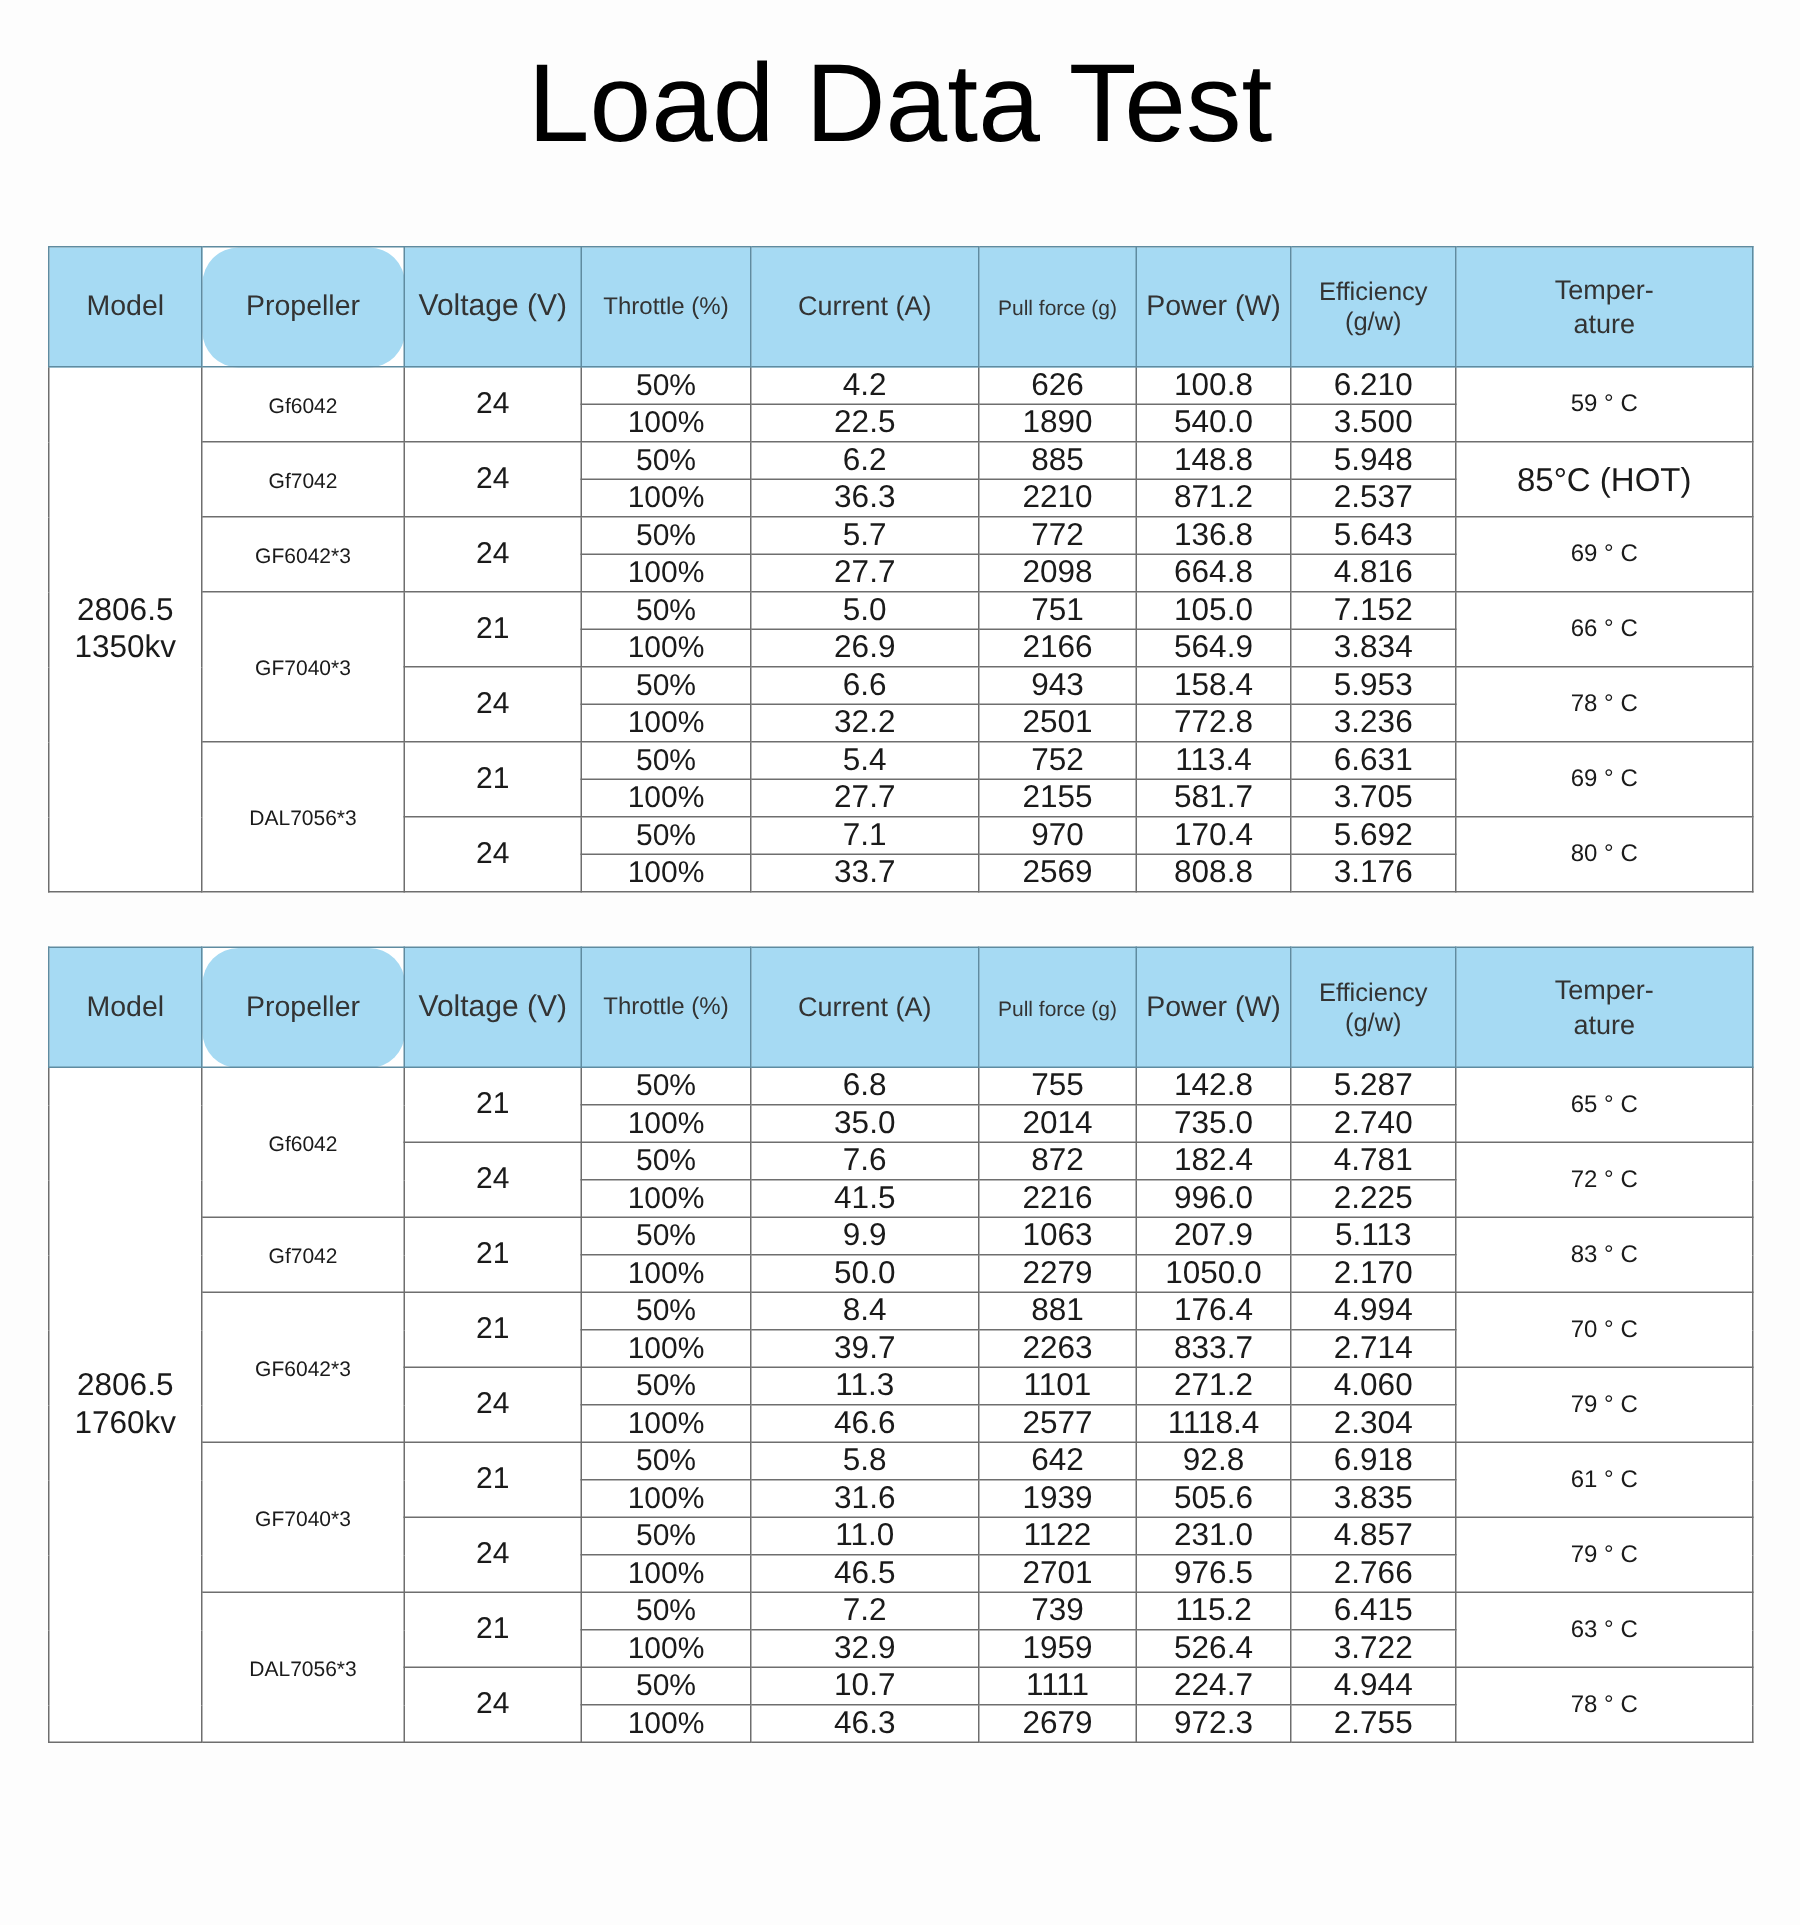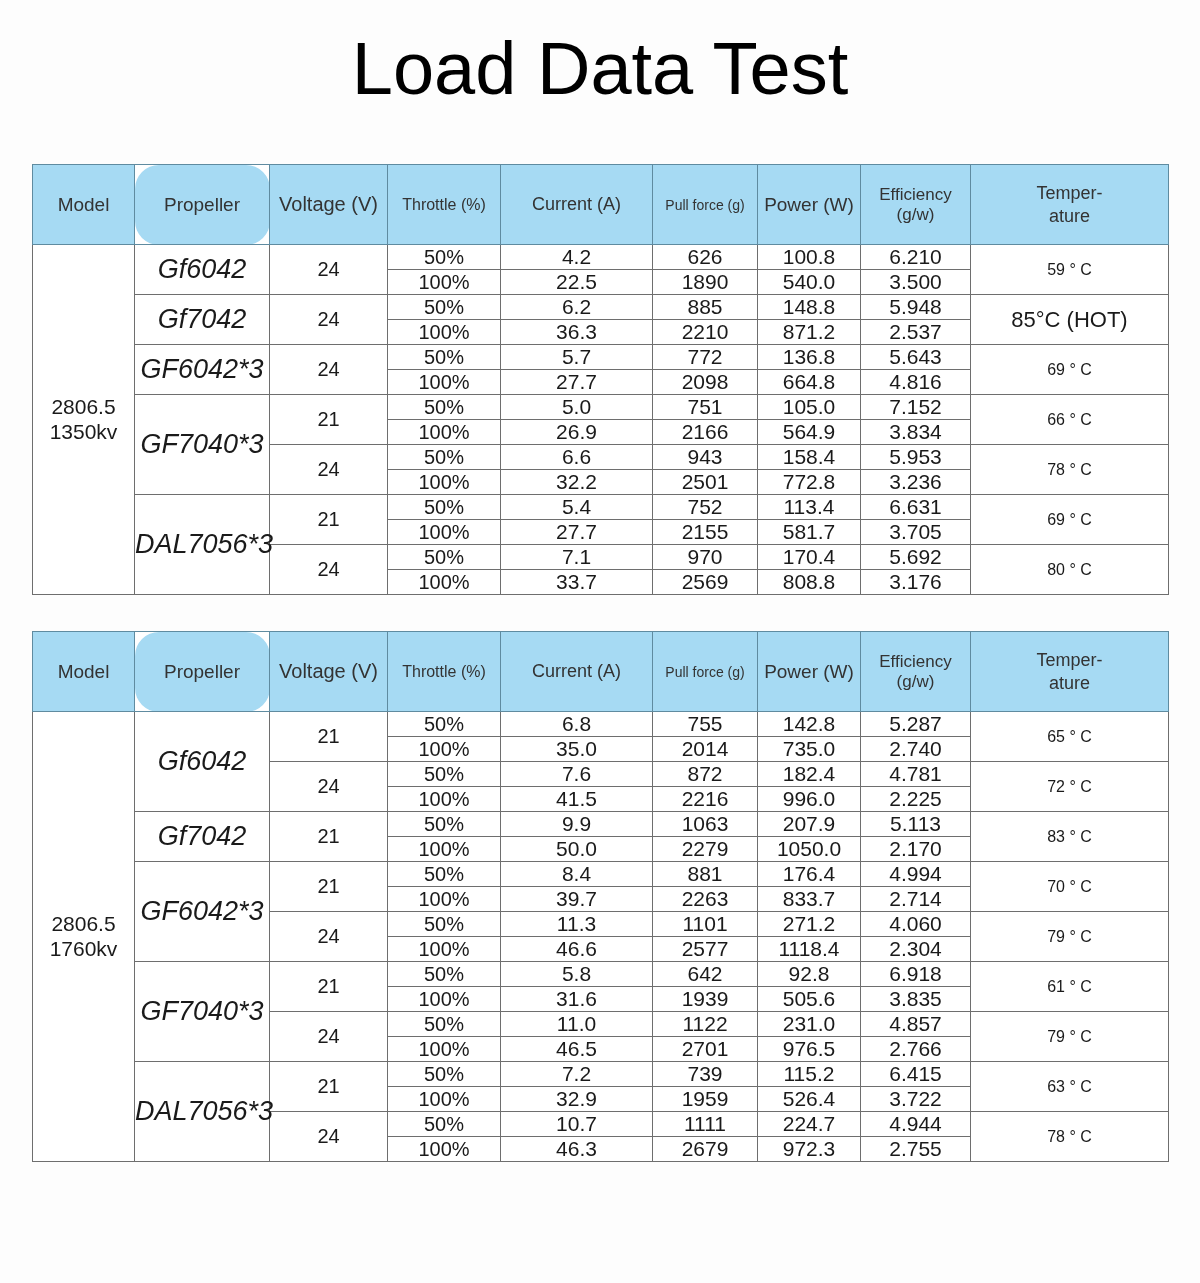--- a/index.html
+++ b/index.html
@@ -74,21 +74,21 @@
   col.c-pull  { width: 105px; }
   col.c-pow   { width: 103px; }
   col.c-eff   { width: 110px; }
   col.c-temp  { width: 198px; }
 
   
   td.model {
     font-size: 21px;
     line-height: 1.18;
   }
-  td.prop { font-size: 27px; font-style: italic; }
+  td.prop { font-size: 14px; }
   td.volt { font-size: 20px; }
   td.thr  { font-size: 20px; }
   td.num  { font-size: 21px; }
   td.temp { font-size: 16px; }
   td.temp.hot { font-size: 22px; }
 
   tbody tr { height: 25px; }
   tbody td { height: 25px; }
 
   

